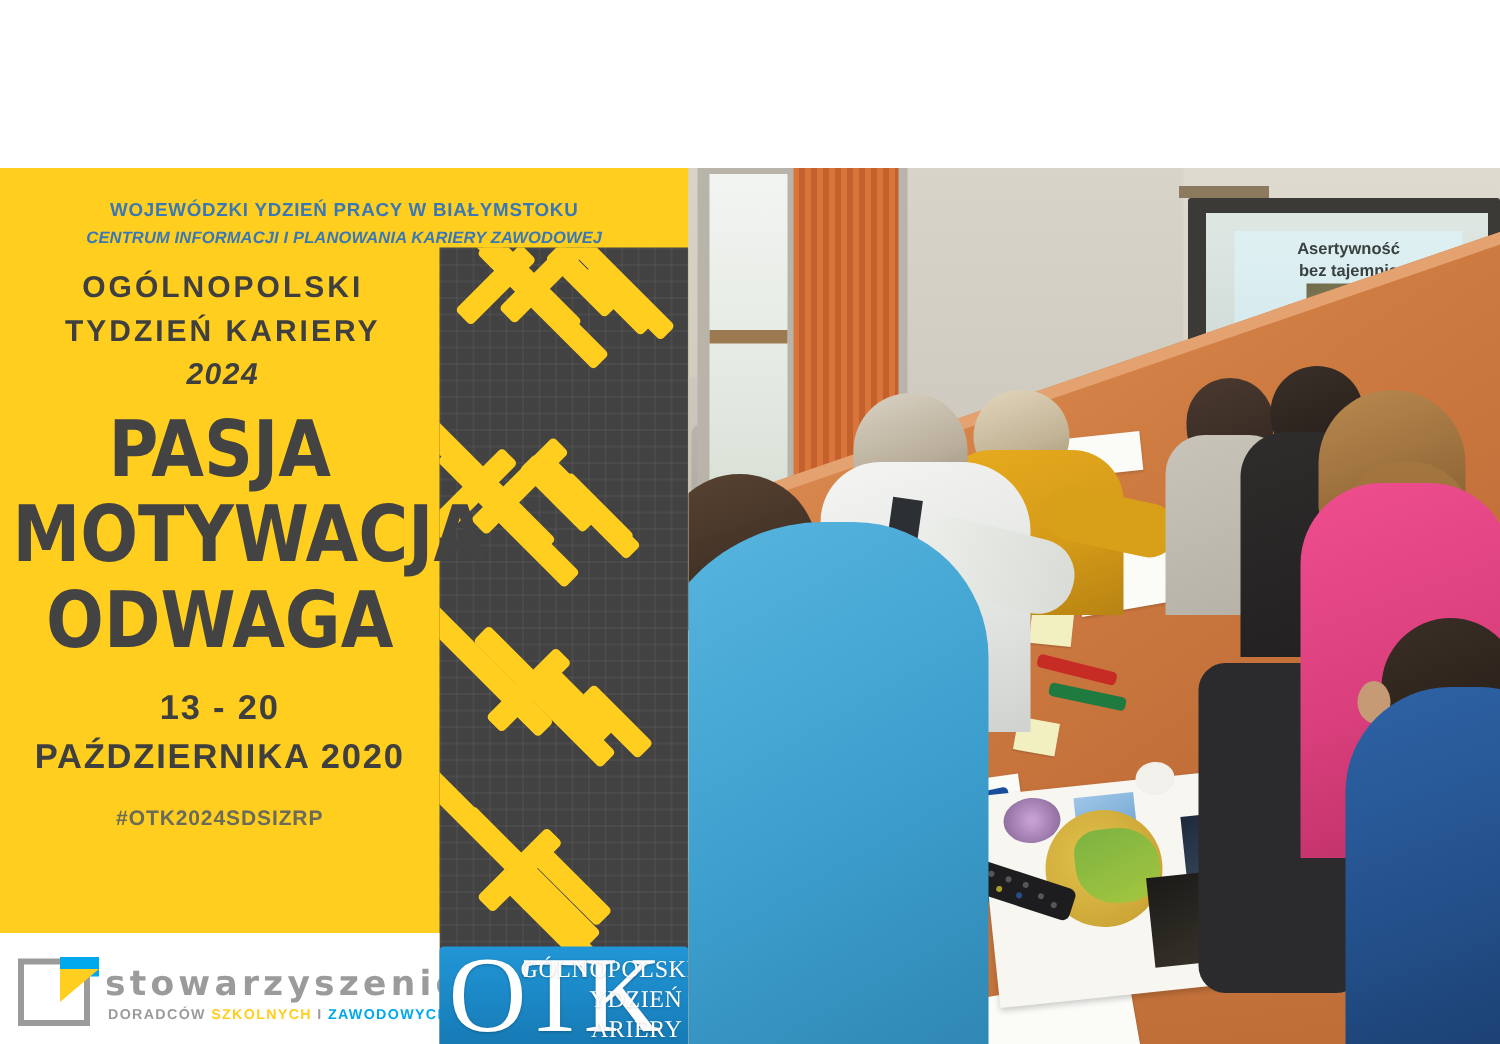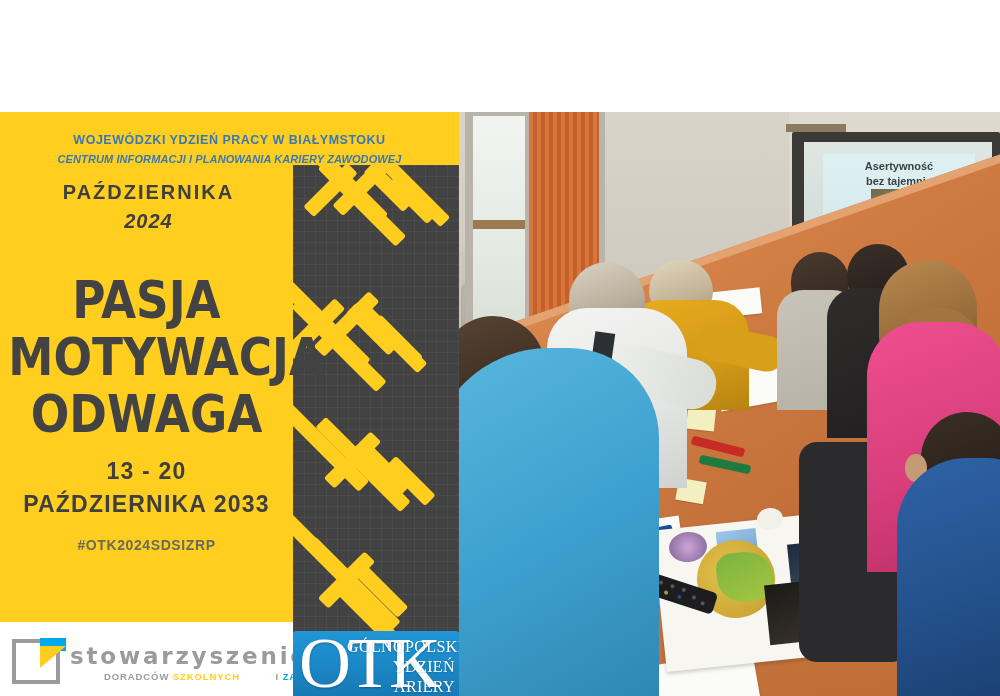--- a/index.html
+++ b/index.html
@@ -93,21 +93,21 @@
     border-left:26px solid #ffce1f;border-bottom:22px solid transparent;}
   .sds-word{
     position:absolute;left:64px;top:14px;
     color:#9b9b9b;font-size:23px;font-weight:bold;letter-spacing:2.8px;
     font-family:"DejaVu Sans","Liberation Sans", sans-serif;
   }
   .sds-sub{
     position:absolute;left:66px;top:42px;
     font-size:9.5px;font-weight:bold;letter-spacing:.9px;white-space:nowrap;
   }
-  .sds-sub .g{color:#9b9b9b;margin-left:32px;}
+  .sds-sub .g{color:#9b9b9b;}
   .sds-sub .y{color:#ffce1f;}
   .sds-sub .b{color:#00a8ec;}
 
   
   .otk-logo{
     position:absolute;left:293px;top:519px;width:166px;height:70px;
     background:linear-gradient(180deg,#2196d6 0%, #1b86c4 55%, #1578b2 100%);
     border-radius:3px;overflow:hidden;
   }
   .otk-big{
@@ -346,33 +346,34 @@
       <div class="chev" style="left:30px;top:452px;width:110px;height:15px;transform:rotate(45deg);"></div>
       <div class="chev" style="left:60px;top:470px;width:15px;height:52px;transform:rotate(45deg);"></div>
     </div>
 
     <div class="poster-org">
       <div>WOJEWÓDZKI YDZIEŃ PRACY W BIAŁYMSTOKU</div>
       <div class="l2">CENTRUM INFORMACJI I PLANOWANIA KARIERY ZAWODOWEJ</div>
     </div>
 
     <div class="poster-otk">
-      <div>PAŹDZIERNIKA</div>
+      <div>OGÓLNOPOLSKI</div>
+      <div>TYDZIEŃ KARIERY</div>
       <div class="yr">2024</div>
     </div>
 
     <div class="poster-slogan">
       <div>PASJA</div>
       <div>MOTYWACJA</div>
       <div>ODWAGA</div>
     </div>
 
     <div class="poster-dates">
       <div>13 - 20</div>
-      <div>PAŹDZIERNIKA 2033</div>
+      <div>PAŹDZIERNIKA 2020</div>
     </div>
 
     <div class="poster-hash">#OTK2024SDSIZRP</div>
 
     <div class="footer-strip"></div>
 
     <div class="sds-logo">
       <div class="sds-mark">
         <div class="sds-sq"></div>
         <div class="sds-tri-c"></div>

